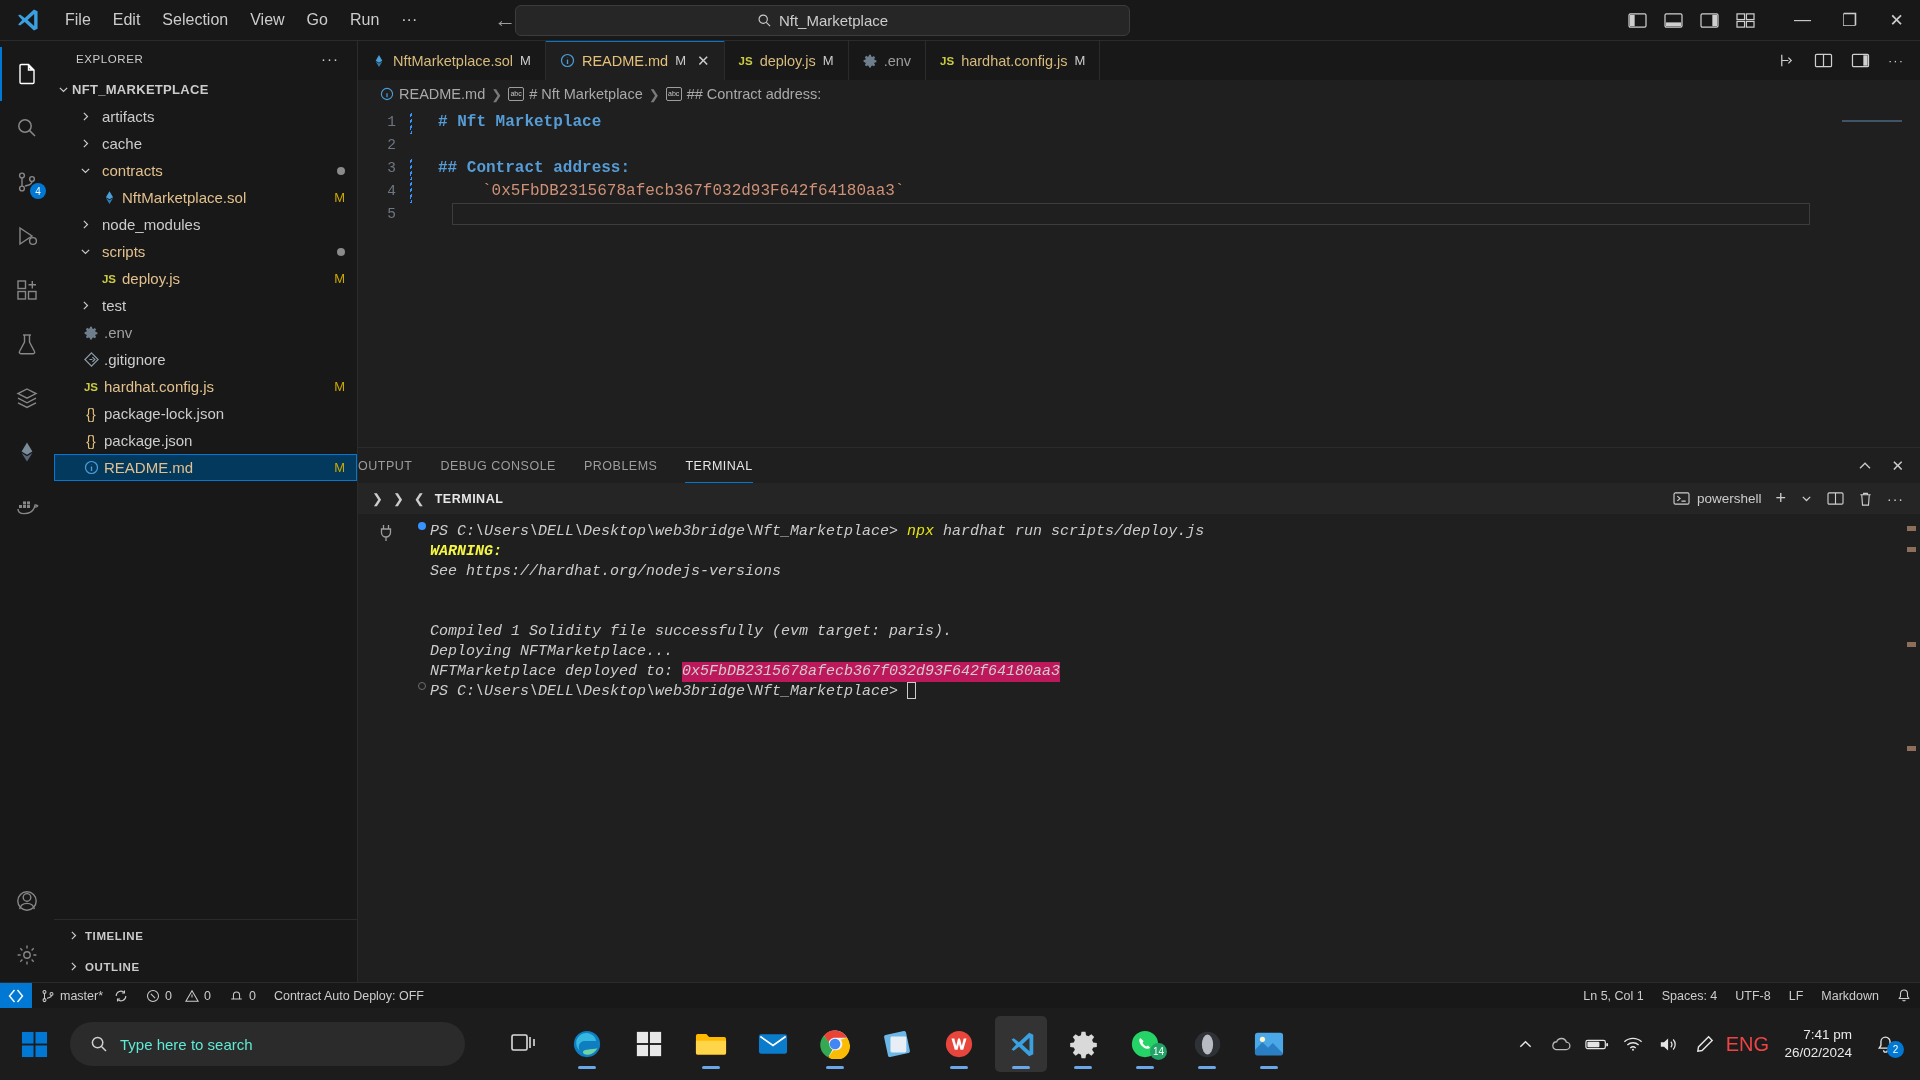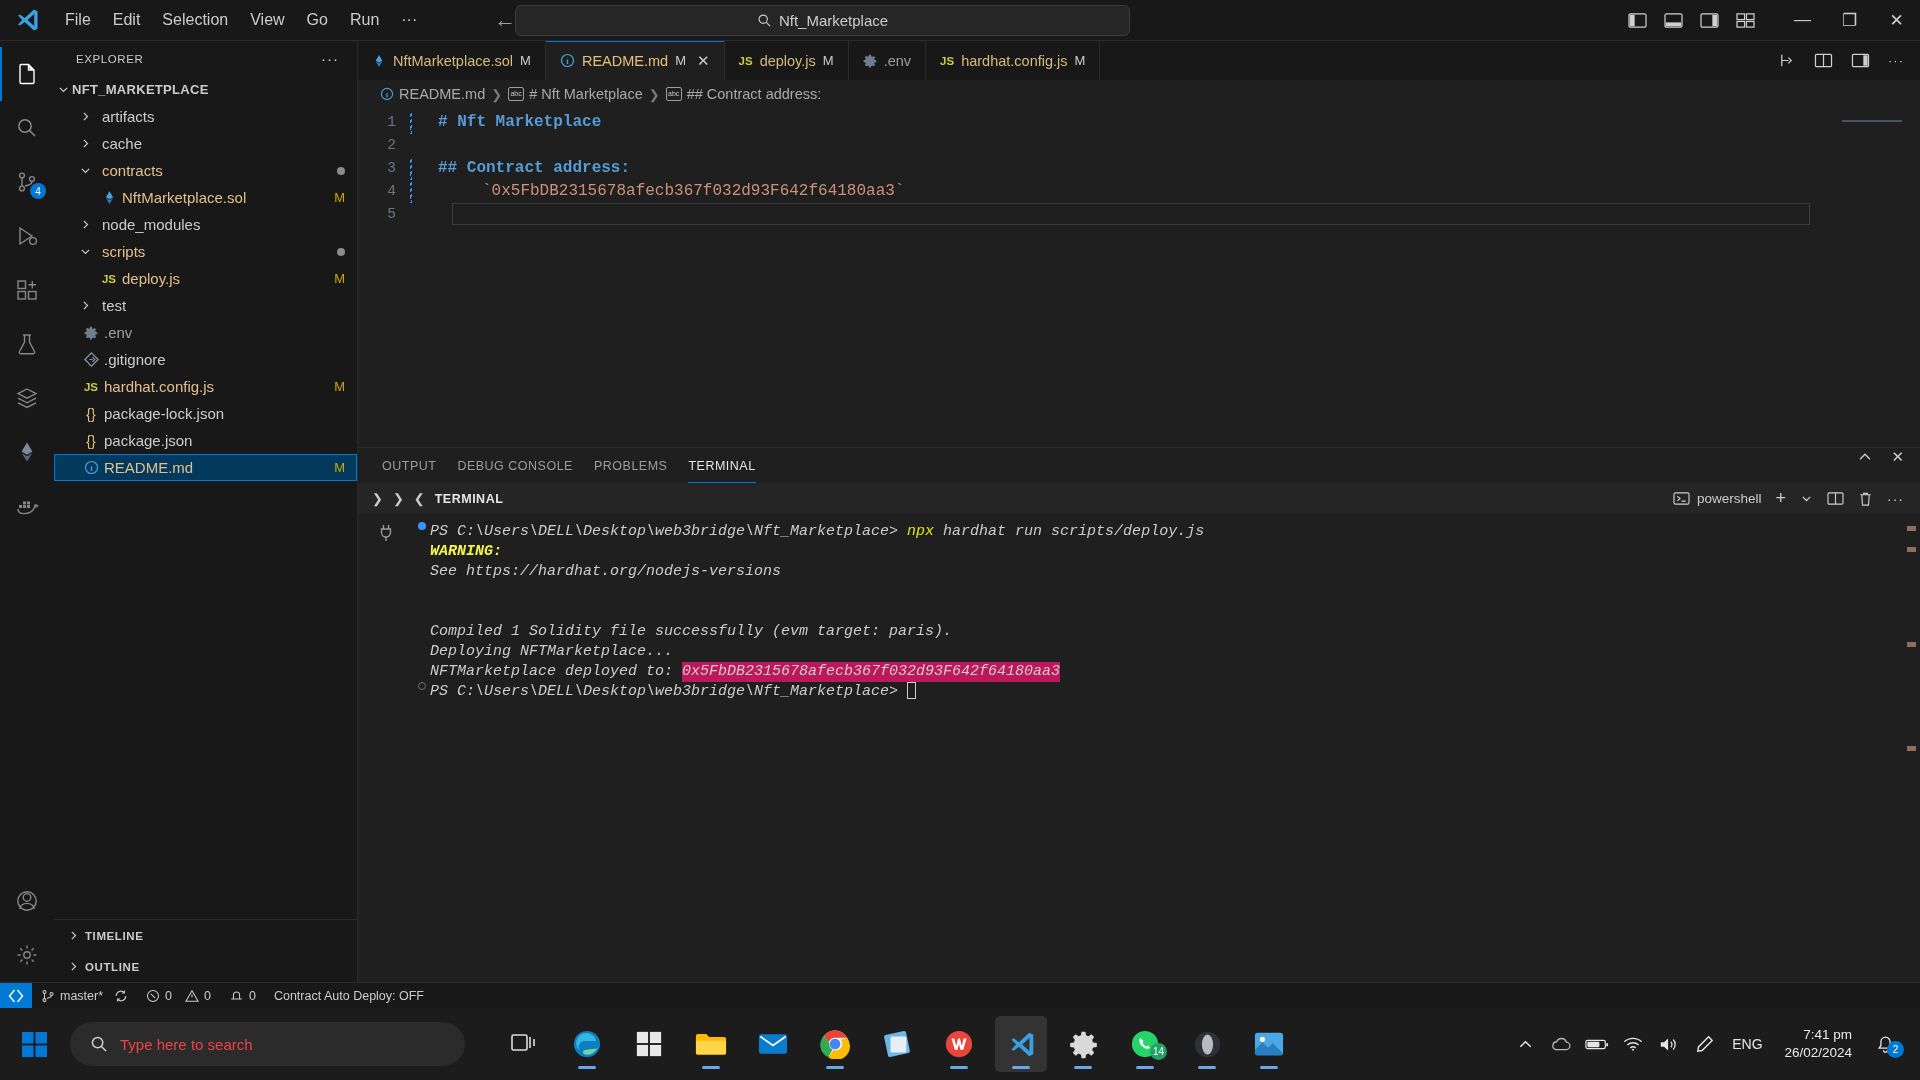--- a/index.html
+++ b/index.html
@@ -140,21 +140,21 @@
   .cursorline {
     position:absolute; left:94px; right:110px; height:22px; border:1px solid #3c3c3c;
   }
   .minimap { position:absolute; right:18px; top:6px; width:60px; height:20px;
              background:linear-gradient(transparent 6px, #4a6078 6px, #4a6078 8px, transparent 8px); opacity:.8; }
   .editor-scroll { position:absolute; right:0; top:0; width:14px; bottom:0; }
 
   
   .panel { height:535px; flex:0 0 535px; display:flex; flex-direction:column;
            border-top:1px solid #2b2b2b; background:#1f1f1f; }
-  .paneltabs { height:35px; display:flex; align-items:flex-start; padding-left:24px; gap:21px;
+  .paneltabs { height:35px; display:flex; align-items:center; gap:28px;
                flex:0 0 35px; }
   .ptab { font-size:12.5px; letter-spacing:.5px; color:#9d9d9d; height:35px;
           display:flex; align-items:center; position:relative; cursor:pointer; }
   .ptab.active { color:#e7e7e7; }
   .ptab.active::after { content:""; position:absolute; left:0; right:0; bottom:0; height:1px;
                         background:#0078d4; }
   .panel-right { margin-left:auto; display:flex; align-items:center; gap:18px; padding-right:16px;
                  color:#cccccc; font-size:15px; }
   .termheader { height:31px; background:#252526; display:flex; align-items:center;
                 padding-left:14px; gap:10px; flex:0 0 31px; }
@@ -190,21 +190,21 @@
   .sb-item { display:flex; align-items:center; gap:5px; padding:0 9px; height:26px; }
   .sb-right { margin-left:auto; display:flex; align-items:center; }
 
   
   .taskbar { height:72px; background:#1c1c1c; display:flex; align-items:center;
              flex:0 0 72px; padding:0 10px; }
   .start-btn { width:48px; height:48px; display:flex; align-items:center; justify-content:center; }
   .tb-search {
     width:395px; height:44px; background:#2b2b2b; border-radius:22px; display:flex;
     align-items:center; gap:12px; padding-left:20px; margin-left:12px;
-    font-size:15px; color:#ef4444;
+    font-size:15px; color:#5eead4;
   }
   .tb-icons { display:flex; align-items:center; gap:10px; margin-left:34px; }
   .tb-app { width:52px; height:56px; display:flex; align-items:center; justify-content:center;
             position:relative; border-radius:5px; }
   .tb-app.running::after {
     content:""; position:absolute; bottom:3px; left:50%; transform:translateX(-50%);
     width:18px; height:3px; border-radius:2px; background:#6aa6e8;
   }
   .tb-app.active { background:#333333; }
   .tb-badge { position:absolute; right:4px; bottom:12px; min-width:17px; height:17px;
@@ -804,20 +804,34 @@
     <div class="sb-item">
       <span>
         <svg width="15" height="14" viewBox="0 0 16 16">
             <path d="M2 11.5h12M4.5 11.5V7a3.5 3.5 0 0 1 7 0v4.5" fill="none" stroke="#cccccc" stroke-width="1.2"></path>
           </svg>
       </span>
       <span>0</span>
     </div>
     <div class="sb-item">Contract Auto Deploy: OFF</div>
 
+    <div class="sb-right">
+      <div class="sb-item">Ln 5, Col 1</div>
+      <div class="sb-item">Spaces: 4</div>
+      <div class="sb-item">UTF-8</div>
+      <div class="sb-item">LF</div>
+      <div class="sb-item">Markdown</div>
+      <div class="sb-item">
+        <span>
+          <svg width="14" height="15" viewBox="0 0 16 16">
+              <path d="M8 1.6a4 4 0 0 0-4 4v3.3L2.6 11.4h10.8L12 8.9V5.6a4 4 0 0 0-4-4ZM6.4 13a1.7 1.7 0 0 0 3.2 0" fill="none" stroke="#cccccc" stroke-width="1.2"></path>
+            </svg>
+        </span>
+      </div>
+    </div>
   </div>
 
   <div class="taskbar">
     <div class="start-btn">
       <svg width="27" height="27" viewBox="0 0 28 28">
         <rect x="1" y="1" width="12" height="12" fill="#0078d4"></rect>
         <rect x="15" y="1" width="12" height="12" fill="#0078d4"></rect>
         <rect x="1" y="15" width="12" height="12" fill="#0078d4"></rect>
         <rect x="15" y="15" width="12" height="12" fill="#0078d4"></rect>
       </svg>
@@ -948,21 +962,21 @@
         <svg width="20" height="17" viewBox="0 0 22 18">
             <path d="M2 6.5h3.5L10 2.5v13L5.5 11.5H2v-5Z" fill="#e5e5e5"></path>
             <path d="M13 6a4.2 4.2 0 0 1 0 6M15.6 3.5a8 8 0 0 1 0 11" fill="none" stroke="#e5e5e5" stroke-width="1.4"></path>
           </svg>
       </div>
       <div class="tray-ico">
         <svg width="18" height="18" viewBox="0 0 18 18">
             <path d="M12.6 1.8 16.2 5.4 6.1 15.5 1.8 16.2l.7-4.3L12.6 1.8Z" fill="none" stroke="#e5e5e5" stroke-width="1.4"></path>
           </svg>
       </div>
-      <div class="tray-ico" style="width:42px;font-size:14px;color:#e5e5e5">ENG</div>
+      <div class="tray-ico" style="width:42px;font-size:20px;color:#ef4444">ENG</div>
       <div class="clock">
         <div>7:41 pm</div>
         <div>26/02/2024</div>
       </div>
       <div class="notif">
         <svg width="19" height="19" viewBox="0 0 20 20">
             <path d="M10 2.2a4.8 4.8 0 0 0-4.8 4.8v4L3.4 13.8h13.2L14.8 11V7A4.8 4.8 0 0 0 10 2.2ZM8 16a2 2 0 0 0 4 0" fill="none" stroke="#e5e5e5" stroke-width="1.4"></path>
           </svg>
         <span class="tb-badge blue" style="right:-2px;bottom:6px">2</span>
       </div>

